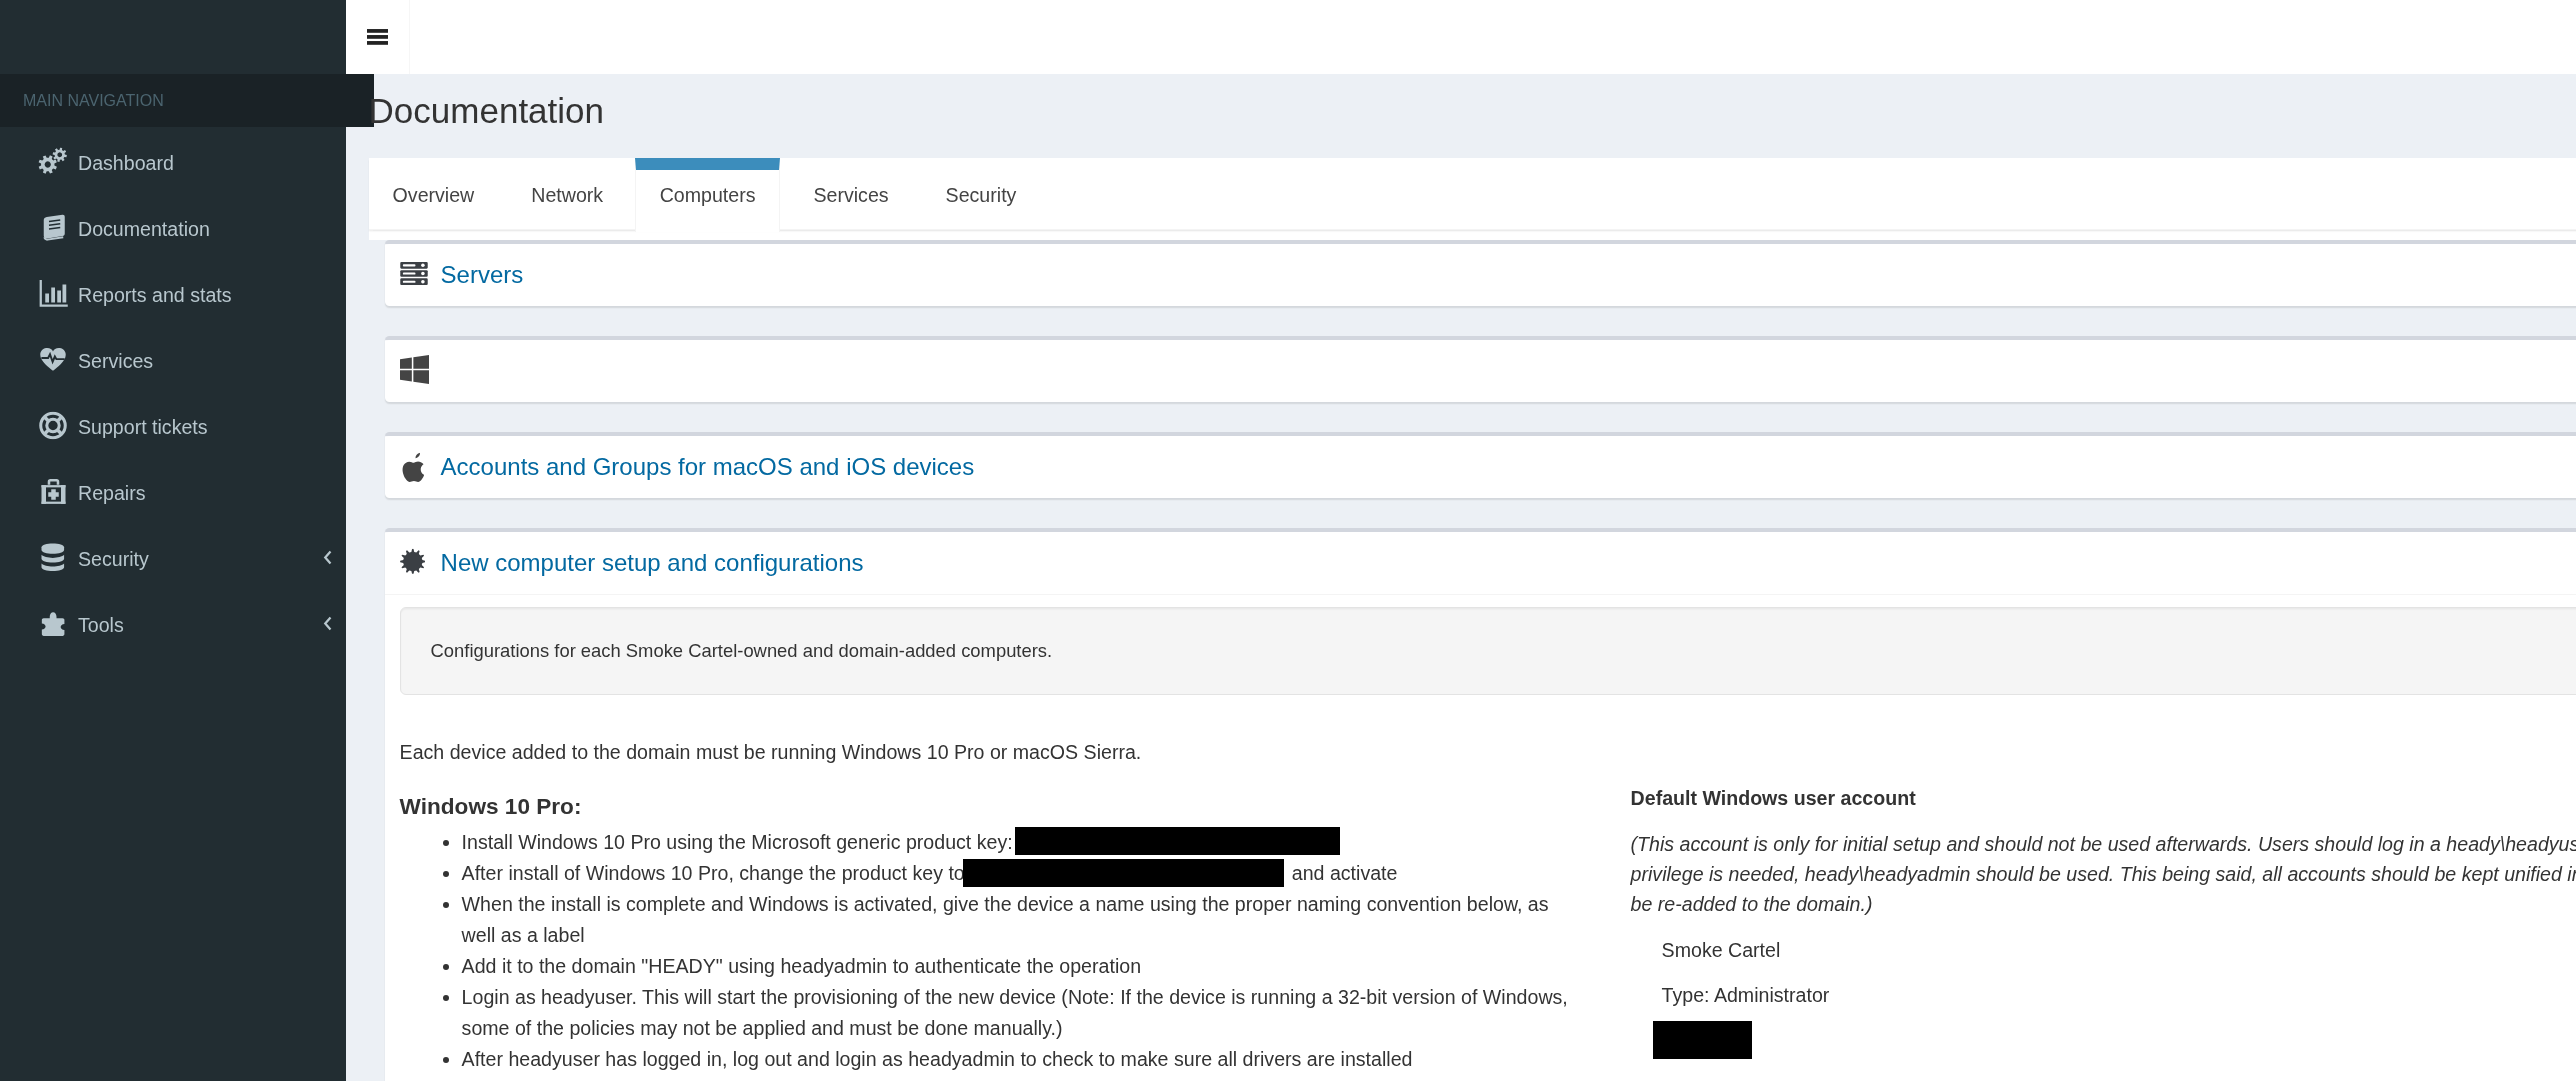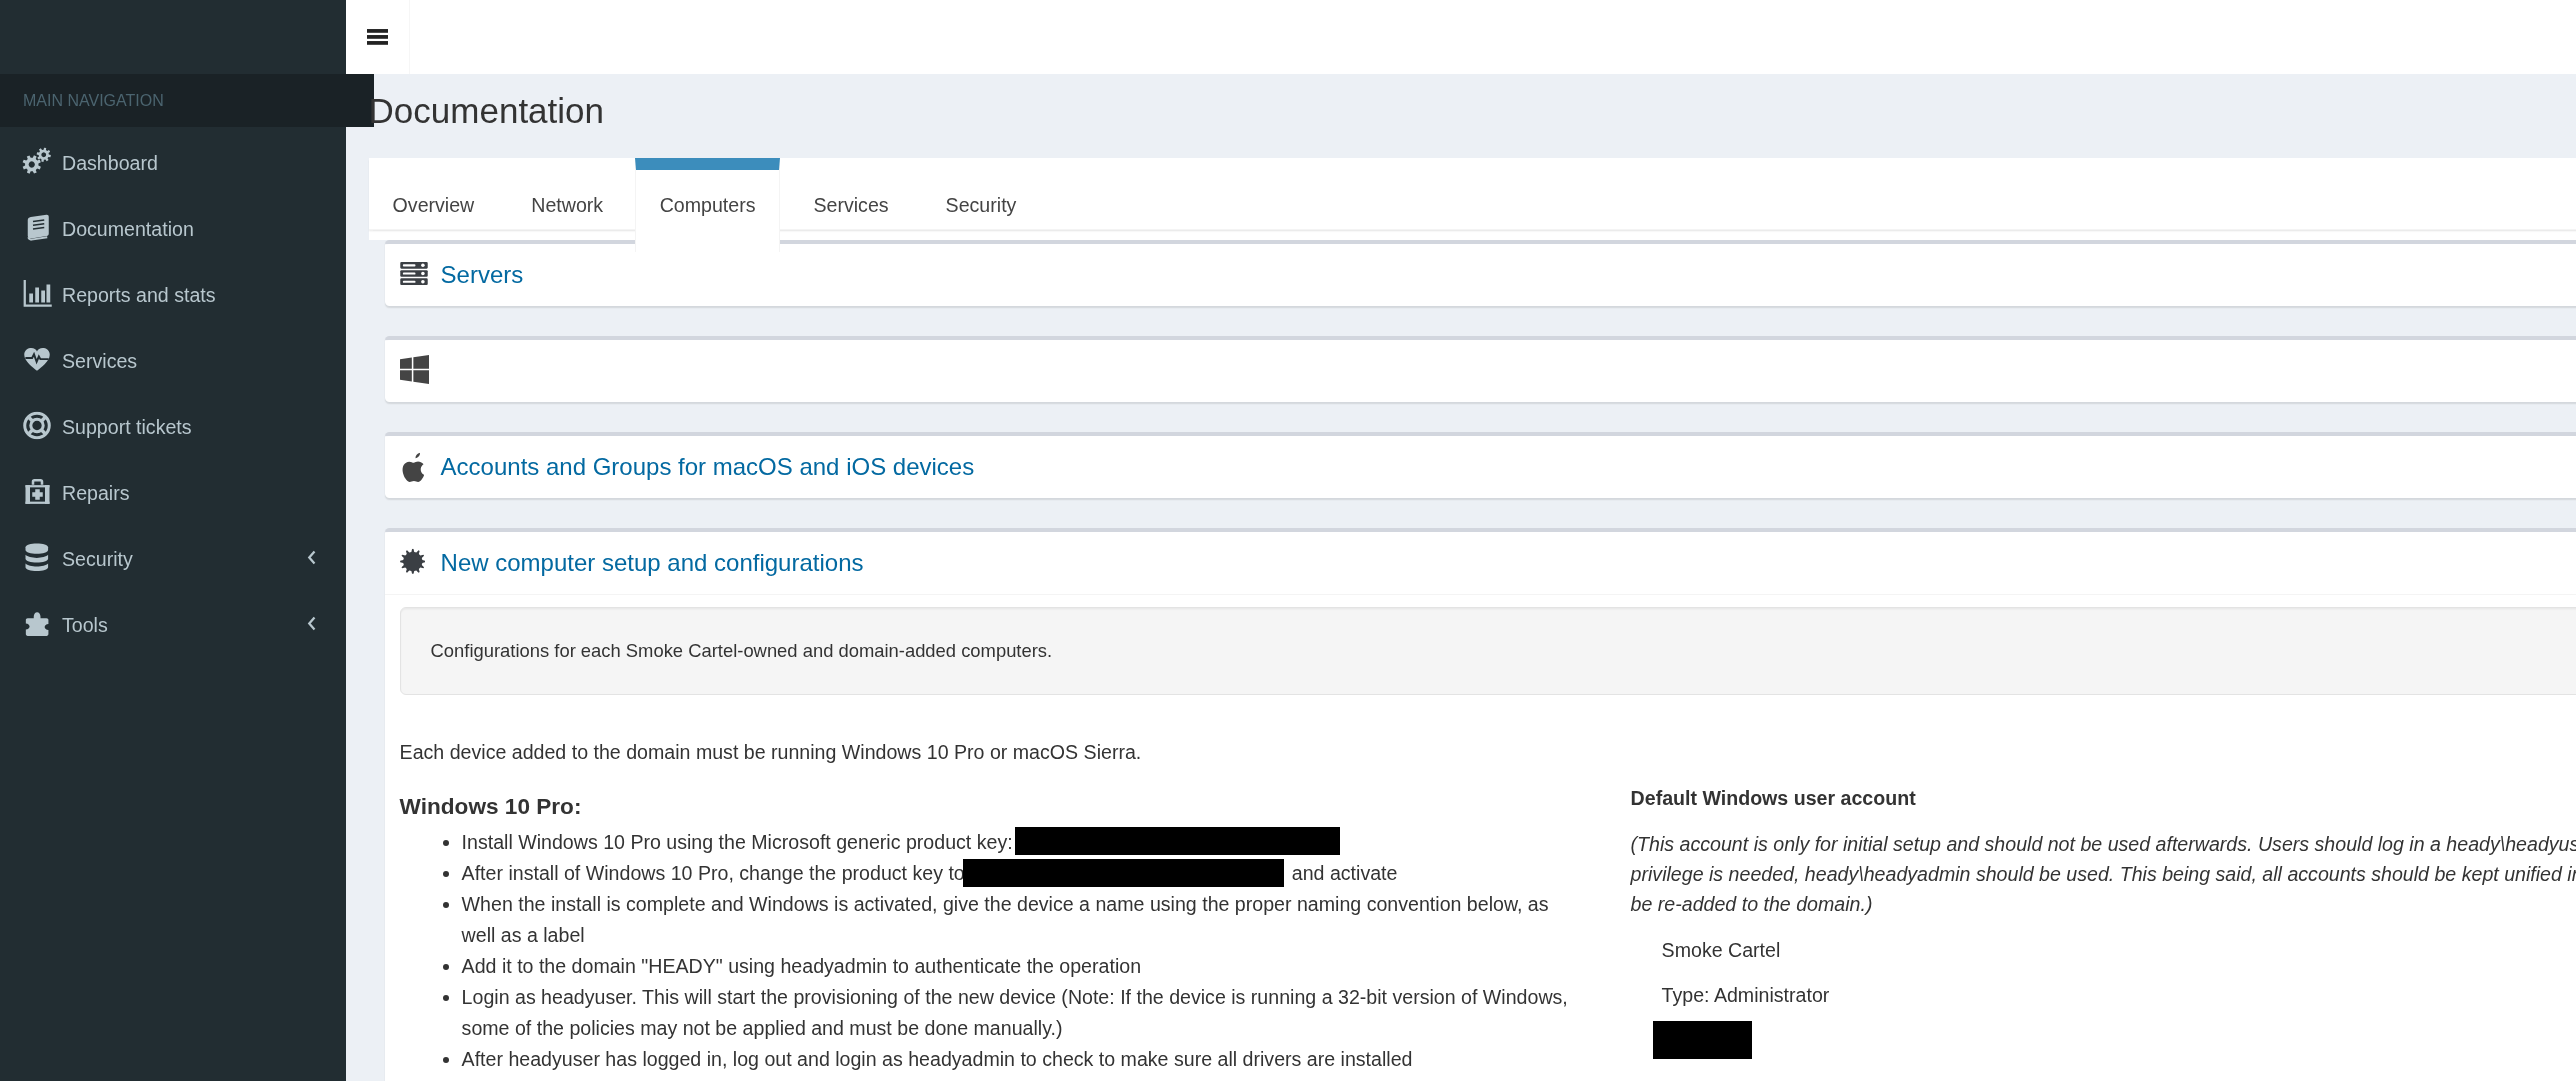--- a/index.html
+++ b/index.html
@@ -5,34 +5,34 @@
 * { margin:0; padding:0; box-sizing:content-box; }
 html,body { width:2576px; height:1082px; overflow:hidden; font-family:"Liberation Sans", sans-serif; background:#ecf0f5; }
 
 .navbar { position:absolute; left:346px; top:0; width:2230px; height:74px; background:#fff; }
 .toggle { position:absolute; left:0; top:0; width:63px; height:74px; border-right:1.5px solid #f6f6f6; }
 .toggle svg { position:absolute; left:21px; top:29px; }
 
 .sidebar { position:absolute; left:0; top:0; width:346px; height:1082px; background:#222d32; }
 .logo { position:absolute; left:0; top:0; width:346px; height:74px; background:#fff; }
 .navhdr { position:absolute; left:0; top:74px; width:374px; height:53px; background:#1a2226; color:#4b646f; font-size:16px; line-height:53px; padding-left:23px; box-sizing:border-box; }
-.menu { position:absolute; left:0; top:130px; width:346px; list-style:none; }
+.menu { position:absolute; left:0; top:130px; width:346px; list-style:none;padding-left:16px; }
 .menu li { position:relative; height:66px; }
 .menu li .mi { position:absolute; left:22px; top:50%; transform:translateY(-50%); width:30px; text-align:center; }
 .menu li .ml { position:absolute; left:62px; top:0; line-height:66px; font-size:19.6px; color:#b8c7ce; }
 .menu li .chev { position:absolute; right:30px; top:50%; transform:translateY(-50%); }
 
 .wrap { position:absolute; left:346px; top:74px; width:2401px; }
 .content { padding:22.6px; }
 h1.pagetitle { font-size:35px; font-weight:normal; color:#333; line-height:38px; margin-top:-4.5px; }
 
 .tabs { margin-top:28px; height:72px; background:#fff; box-shadow:0 1.5px 1.5px rgba(0,0,0,0.08); position:relative; }
 .tabs:after { content:""; position:absolute; left:0; right:0; bottom:0; height:1.5px; background:#f4f4f4; }
 .tabs ul { list-style:none; height:72px; }
-.tabs li { float:left; height:60px; border-top:12px solid transparent; line-height:50px; padding:10px 24px; margin-right:9px; font-size:19.6px; color:#444; }
+.tabs li { float:left; height:60px; border-top:12px solid transparent; line-height:50px; padding:0 24px; margin-right:9px; font-size:19.6px; color:#444; }
 .tabs li.active { border-top-color:#3c8dbc; background:#fff; height:62px; border-left:1.5px solid #f4f4f4; border-right:1.5px solid #f4f4f4; position:relative; z-index:2; margin-left:-1.5px; }
 
 .subtabs { height:9.8px; background:#fff; } .pane { padding:0 16px; }
 .box { background:#fff; border-top:4.5px solid #d2d6de; border-radius:4.5px; box-shadow:0 1.5px 1.5px rgba(0,0,0,0.1); margin-bottom:30px; }
 .boxhdr { height:62px; position:relative; }
 .boxhdr .bi { position:absolute; left:15px; top:50%; transform:translateY(-50%); }
 .boxhdr .bt { position:absolute; left:56px; top:0; line-height:62px; font-size:24px; color:#0369a1; }
 .box.open .boxhdr { border-bottom:1.5px solid #f4f4f4; }
 .boxbody { padding:12px 15px 15px 15px; font-size:19.6px; color:#333; }
 .well { background:#f5f5f5; border:1.5px solid #e3e3e3; border-radius:6px; padding:27px 30px; line-height:32px; font-size:18.4px; margin-bottom:41px; box-shadow:inset 0 1.5px 1.5px rgba(0,0,0,0.05); }

